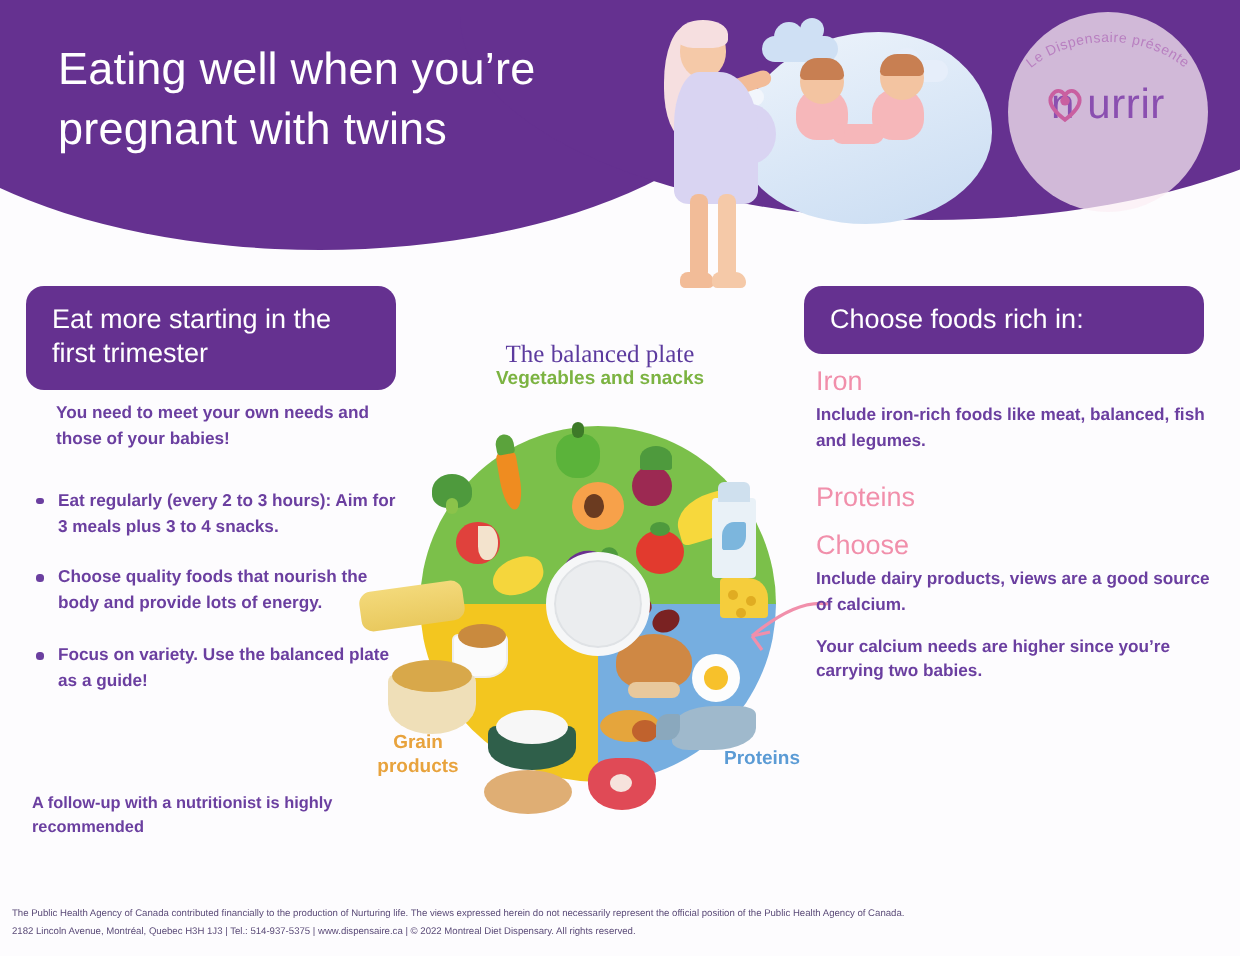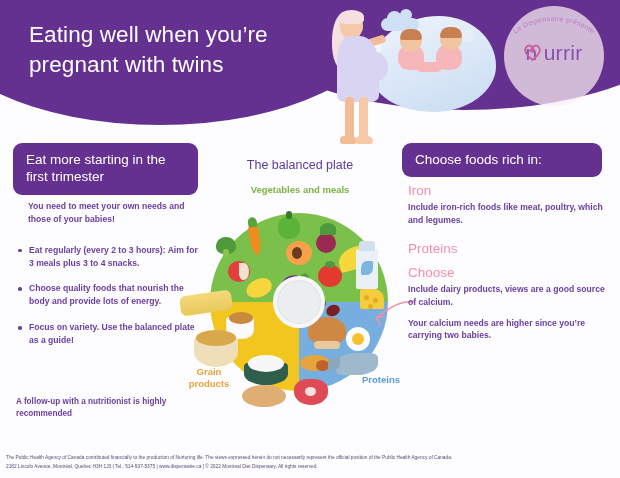--- a/index.html
+++ b/index.html
@@ -101,22 +101,22 @@
     content:""; position:absolute; left:2px; top:5px;
     width:3.5px; height:3.5px; background:#6b3fa0; border-radius:50%;
   }
   .followup {
     position:absolute; left:16px; top:396px; width:185px;
     font-size:8.2px; line-height:1.5; color:#6b3fa0; font-weight:bold;
   }
 
   
   .plate-title {
-    position:absolute; left:205px; top:158px; width:190px; text-align:center;
-    font-size:12.5px; color:#5c3a9e;
+    position:absolute; left:205px; top:170px; width:190px; text-align:center;
+    font-size:12.5px; color:#5c3a9e;font-family:Liberation Serif, serif;
   }
   .label-veg {
     position:absolute; left:205px; top:184px; width:190px; text-align:center;
     font-size:9.5px; color:#7cb342; font-weight:bold;
   }
   .label-grain {
     position:absolute; left:178px; top:366px; width:62px; text-align:center;
     font-size:9.5px; color:#e8a33d; font-weight:bold; line-height:1.25;
   }
   .label-prot {
@@ -263,21 +263,21 @@
     <div class="intro">You need to meet your own needs and those of your babies!</div>
     <ul class="bullets">
       <li>Eat regularly (every 2 to 3 hours): Aim for 3 meals plus 3 to 4 snacks.</li>
       <li>Choose quality foods that nourish the body and provide lots of energy.</li>
       <li>Focus on variety. Use the balanced plate as a guide!</li>
     </ul>
   </div>
   <div class="followup">A follow-up with a nutritionist is highly recommended</div>
 
   <div class="plate-title">The balanced plate</div>
-  <div class="label-veg">Vegetables and meals</div>
+  <div class="label-veg">Vegetables and snacks</div>
   <div class="label-grain">Grain products</div>
   <div class="label-prot">Proteins</div>
 
   <div class="plate">
     <div class="sector sec-veg"></div>
     <div class="sector sec-grain"></div>
     <div class="sector sec-prot"></div>
 
     <div class="food f-pasta"></div>
     <div class="food f-broccoli"></div>
@@ -311,21 +311,21 @@
 
   <svg class="arrow-svg" viewBox="0 0 58 38">
     <path d="M56 6 C44 4 30 12 18 22" fill="none" stroke="#f18fab" stroke-width="1.6"></path>
     <path d="M18 22 L27 20 M18 22 L23 29" fill="none" stroke="#f18fab" stroke-width="1.6"></path>
   </svg>
 
   <div class="pill pill-right">Choose foods rich in:</div>
 
   <div class="rcol">
     <div class="rhead">Iron</div>
-    <div class="rtxt">Include iron-rich foods like meat, poultry, which and legumes.</div>
+    <div class="rtxt">Include iron-rich foods like meat, balanced, fish and legumes.</div>
     <div class="gap"></div>
     <div class="rhead">Proteins</div>
     <div class="gap"></div>
     <div class="rhead">Choose</div>
     <div class="rtxt">Include dairy products, views are a good source of calcium.</div>
     <div class="rtxt">Your calcium needs are higher since you’re carrying two babies.</div>
   </div>
 
   <div class="footer">
     <div>The Public Health Agency of Canada contributed financially to the production of Nurturing life. The views expressed herein do not necessarily represent the official position of the Public Health Agency of Canada.</div>

